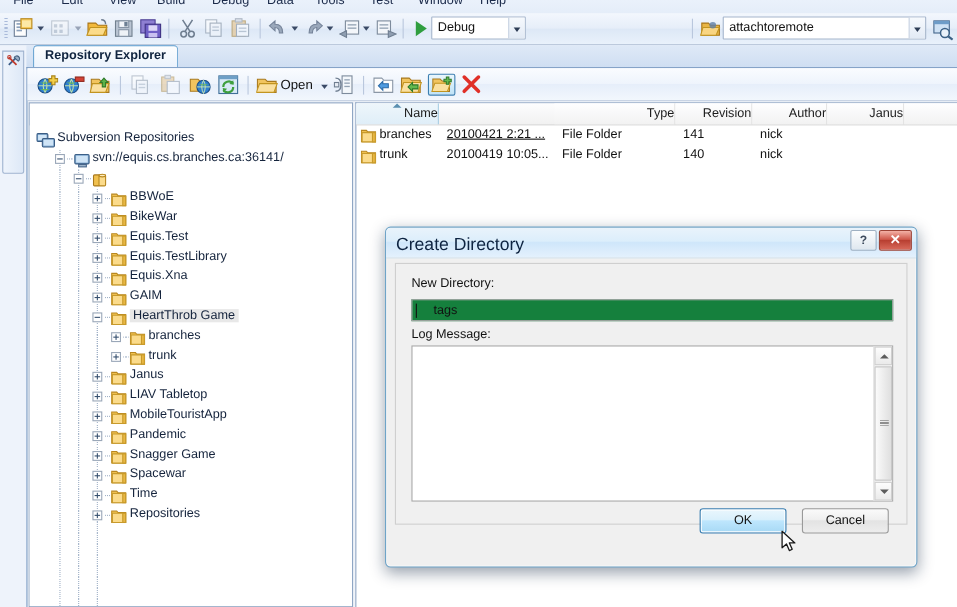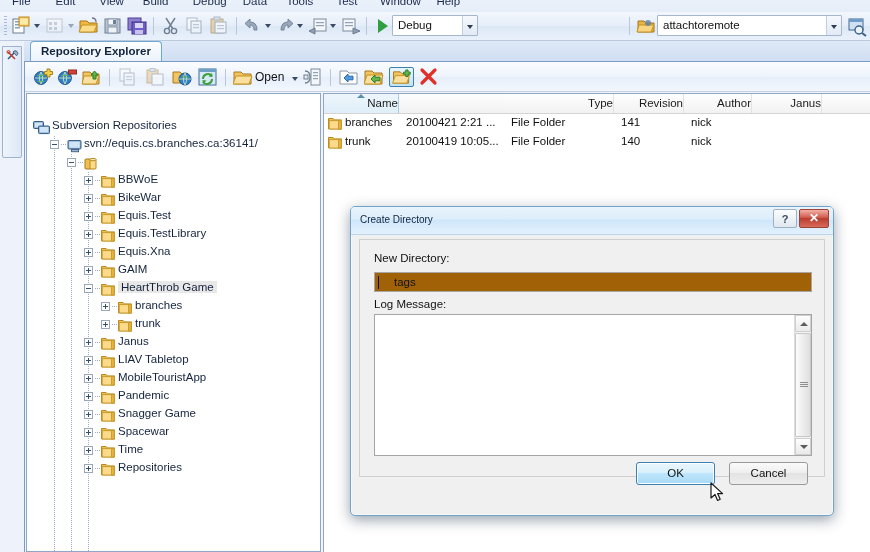--- a/index.html
+++ b/index.html
@@ -147,41 +147,41 @@
     border:1px solid #6fa4c8;
     border-radius:5px;
     box-shadow:0 4px 14px rgba(10,30,60,.42), 0 0 0 1px rgba(255,255,255,.5) inset;
   }
   #dlgtitlebar{
     position:absolute; left:0; top:0; width:482px; height:28px;
     background:linear-gradient(to bottom,#e9f3fb 0%, #dceefb 45%, #cfe6fa 50%, #e4f1fd 100%);
     border-radius:4px 4px 0 0;
     border-bottom:1px solid #bcd6e8;
   }
-  #dlgtitle{ position:absolute; left:9px; top:7px; font-size:10px; color:#0d2340; }
+  #dlgtitle{ position:absolute; left:9px; top:7px; font-size:16px; color:#0d2340; }
   #dlghelp{
     position:absolute; right:36px; top:2px; width:24px; height:19px;
     background:linear-gradient(to bottom,#fcfdfe,#dfe7ef);
     border:1px solid #9fb0c2; border-radius:2px;
     text-align:center; font-size:11px; color:#3d4a5c; line-height:18px; font-weight:bold;
   }
   #dlgclose{
     position:absolute; right:4px; top:2px; width:30px; height:19px;
     background:linear-gradient(to bottom,#f3b1a6,#cf584a 45%,#b83f31 50%,#d96a5b);
     border:1px solid #9d4336; border-radius:2px;
     text-align:center; font-size:12px; color:#fff; line-height:17px; font-weight:bold;
   }
   #dlgpanel{
     position:absolute; left:8px; top:32px; width:466px; height:238px;
     background:#f0f0f0; border:1px solid #cfcfcf;
   }
   .dlglabel{ position:absolute; font-size:11.5px; color:#111; }
   #newdirinput{
     position:absolute; left:14px; top:32px; width:438px; height:20px;
-    background:#a16207; border:1px solid #a6a6a6;
+    background:#15803d; border:1px solid #a6a6a6;
     font-size:11.5px; color:#111; padding:3px 0 0 17px;
   }
   #newdirinput .caretbar{ position:absolute; left:3px; top:3px; width:1px; height:13px; background:#111; }
   #logbox{
     position:absolute; left:14px; top:74px; width:438px; height:142px;
     background:#fff; border:1px solid #a6a6a6;
   }
   #logscroll{
     position:absolute; right:0; top:0; width:17px; height:140px;
     background:#f4f4f4; border-left:1px solid #dcdcdc;
@@ -710,21 +710,21 @@
         <div class="lvcol" style="left: 498px; width: 110px;"><span>Lock Owner</span></div>
       </div>
     <div id="lvrows">
         <div class="lvrow" style="top: 0px;">
           <span style="position: absolute; left: 4px; top: 3px; width: 14px; height: 13px;"><svg width="14" height="13" viewBox="0 0 14 13">
               <path d="M0.5 1.5 h4.6 l1.2 1.4 h7.2 v9 H0.5 Z" fill="#f0c04f" stroke="#b8871f"></path>
               <path d="M1.2 3.6 h12.3 v8.4 H1.2 Z" fill="#fbdb8b" stroke="#c89a2a"></path>
               <rect x="10.6" y="3.6" width="2.6" height="8.4" fill="#e8b743" stroke="#c89a2a"></rect>
             </svg></span>
           <span class="lvcell" style="left: 21px; width: 67px;">branches</span>
-          <span class="lvcell" style="left: 82px; width: 97px;">20100421 2:21 ...</span>
+          <span class="lvcell" style="left: 82px; width: 97px; text-decoration: underline;">20100421 2:21 ...</span>
           <span class="lvcell" style="left: 187px; width: 102px;">File Folder</span>
           <span class="lvcell" style="left: 297px; width: 62px;">141</span>
           <span class="lvcell" style="left: 367px; width: 60px;">nick</span>
           <span class="lvcell" style="left: 435px; width: 62px;"></span>
           <span class="lvcell" style="left: 505px; width: 102px;"></span>
         </div>
         <div class="lvrow" style="top: 19px;">
           <span style="position: absolute; left: 4px; top: 3px; width: 14px; height: 13px;"><svg width="14" height="13" viewBox="0 0 14 13">
               <path d="M0.5 1.5 h4.6 l1.2 1.4 h7.2 v9 H0.5 Z" fill="#f0c04f" stroke="#b8871f"></path>
               <path d="M1.2 3.6 h12.3 v8.4 H1.2 Z" fill="#fbdb8b" stroke="#c89a2a"></path>

